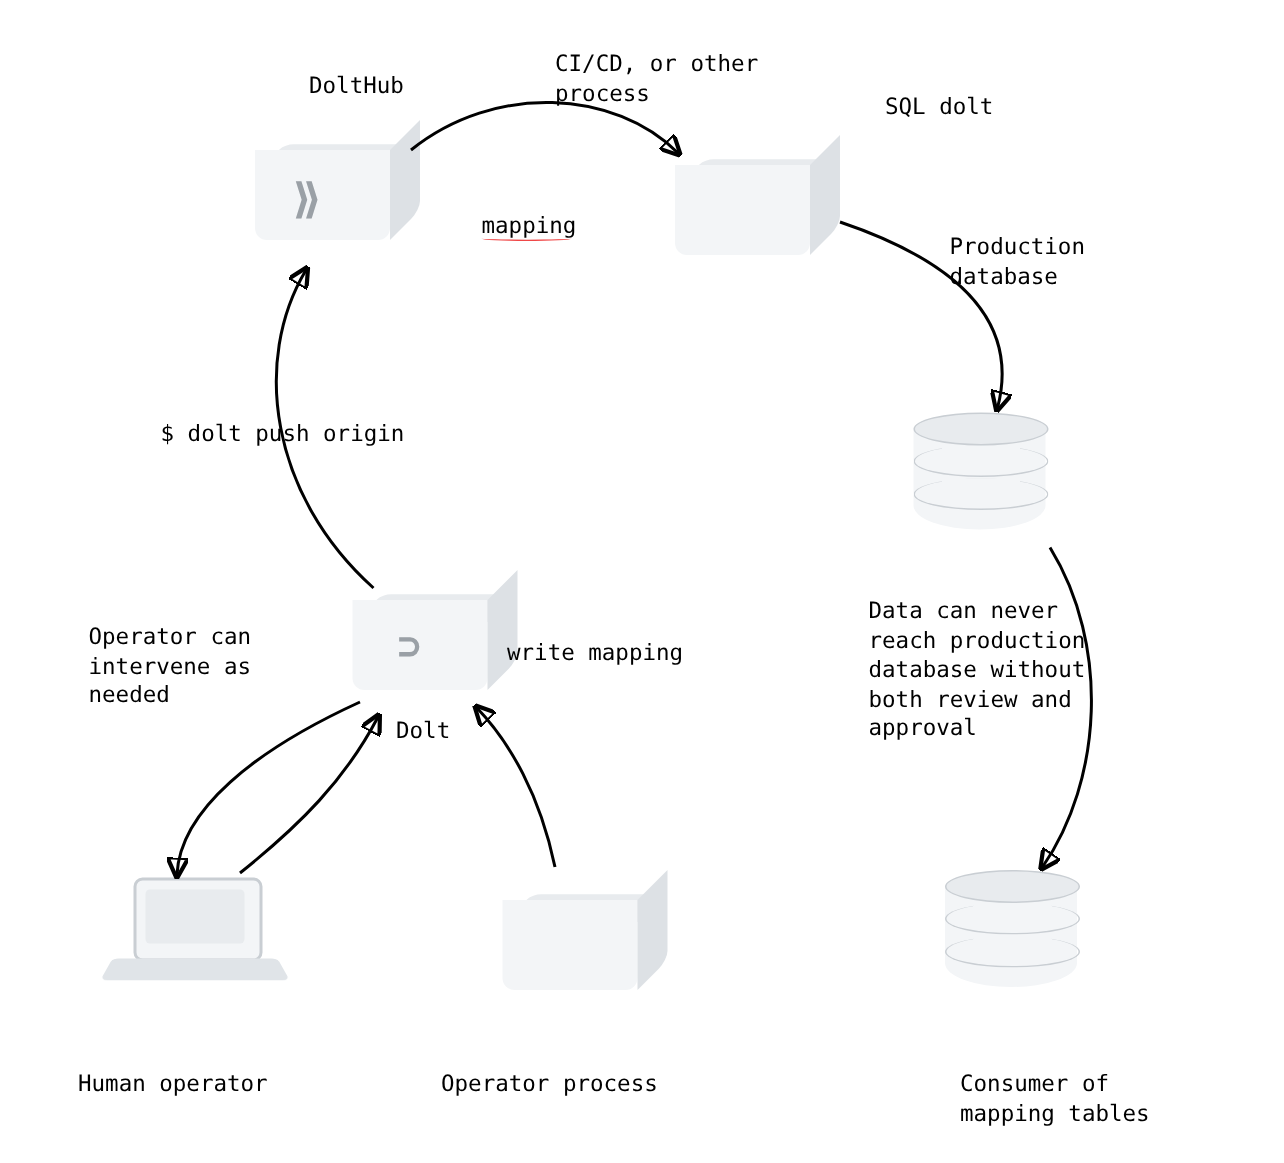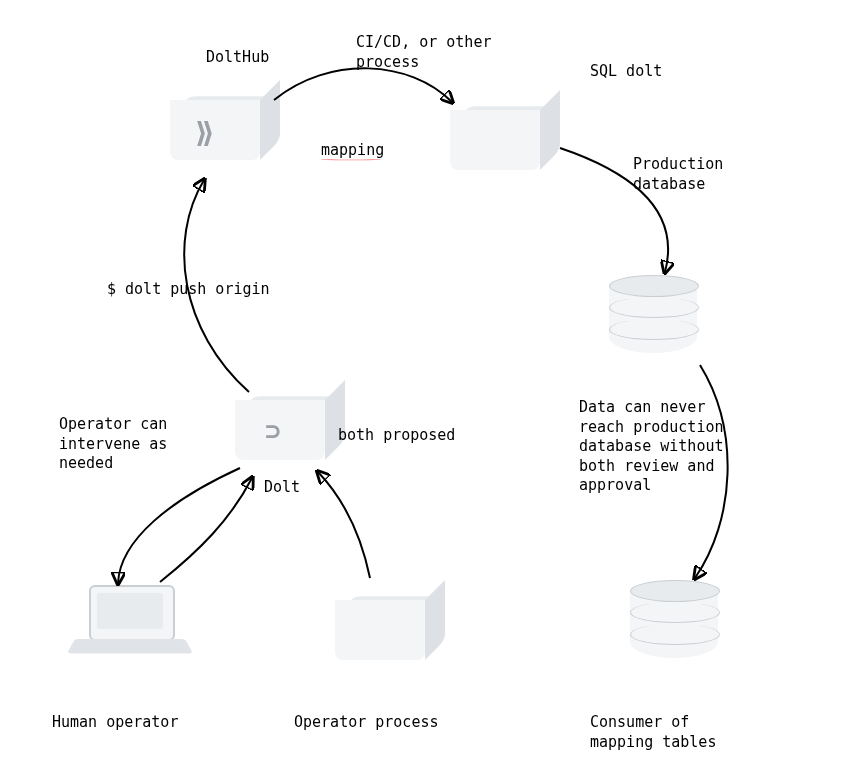--- a/index.html
+++ b/index.html
@@ -55,21 +55,21 @@
 </div>
 <div class="label" style="left:206px;top:48px">DoltHub</div>
 
 <div class="node" style="left:450px;top:90px">
   <div class="cube">
     <div class="top"></div>
         <div class="front"></div>
         <div class="side"></div>
   </div>
 </div>
-<div class="label" style="left:356px;top:33px">CI/CD, or other
+<div class="label" style="left:370px;top:33px">CI/CD, or other
 process</div>
 
 <div class="label" style="left:590px;top:62px">SQL dolt</div>
 
 <div class="node" style="left:609px;top:275px">
   <div class="cyl">
     <div class="body"></div>
         <div class="ring r1"></div>
         <div class="ring r2"></div>
         <div class="ring r3"></div>
@@ -106,33 +106,33 @@
 <div class="label" style="left:294px;top:713px">Operator process</div>
 
 <div class="node" style="left:630px;top:580px">
   <div class="cyl">
     <div class="body"></div>
         <div class="ring r1"></div>
         <div class="ring r2"></div>
         <div class="ring r3"></div>
   </div>
 </div>
-<div class="label" style="left:590px;top:713px">Consumer of
+<div class="label" style="left:640px;top:713px">Consumer of
 mapping tables</div>
 
 <div class="label" style="left:321px;top:141px">mapping</div>
 <div class="squiggle" style="left:321px;top:155px"></div>
 
 <div class="label" style="left:59px;top:415px">Operator can
 intervene as
 needed</div>
 
 <div class="label" style="left:107px;top:280px">$ dolt push origin</div>
 
-<div class="label" style="left:338px;top:426px">both proposed</div>
+<div class="label" style="left:338px;top:426px">write mapping</div>
 
 <div class="label" style="left:579px;top:398px">Data can never
 reach production
 database without
 both review and
 approval</div>
 
 <svg class="arrows">
   <defs>
     <marker id="ah" viewBox="0 0 10 10" refX="8" refY="5" markerWidth="7" markerHeight="7" orient="auto-start-reverse">

